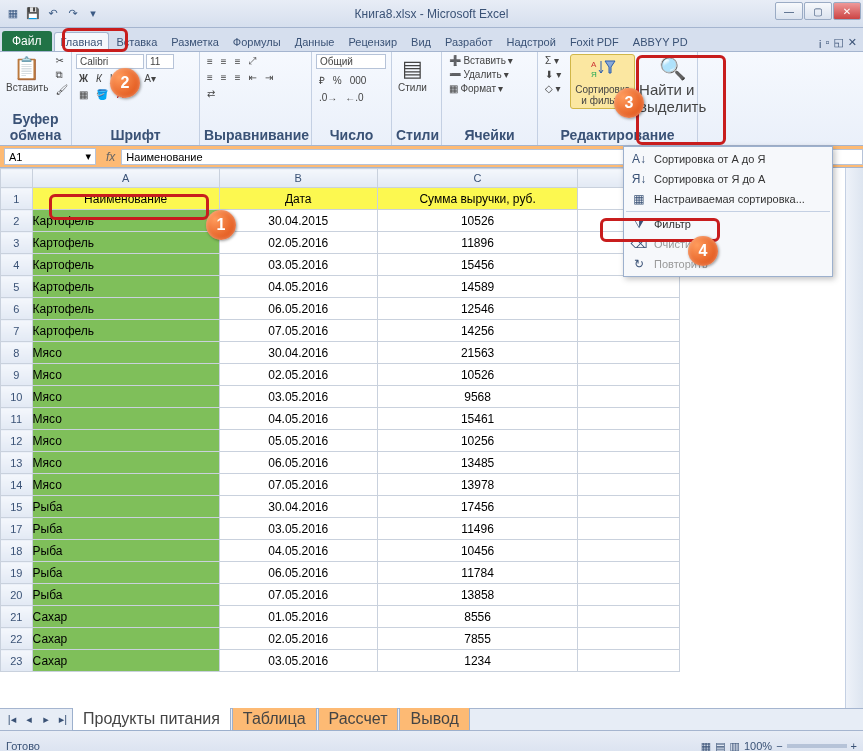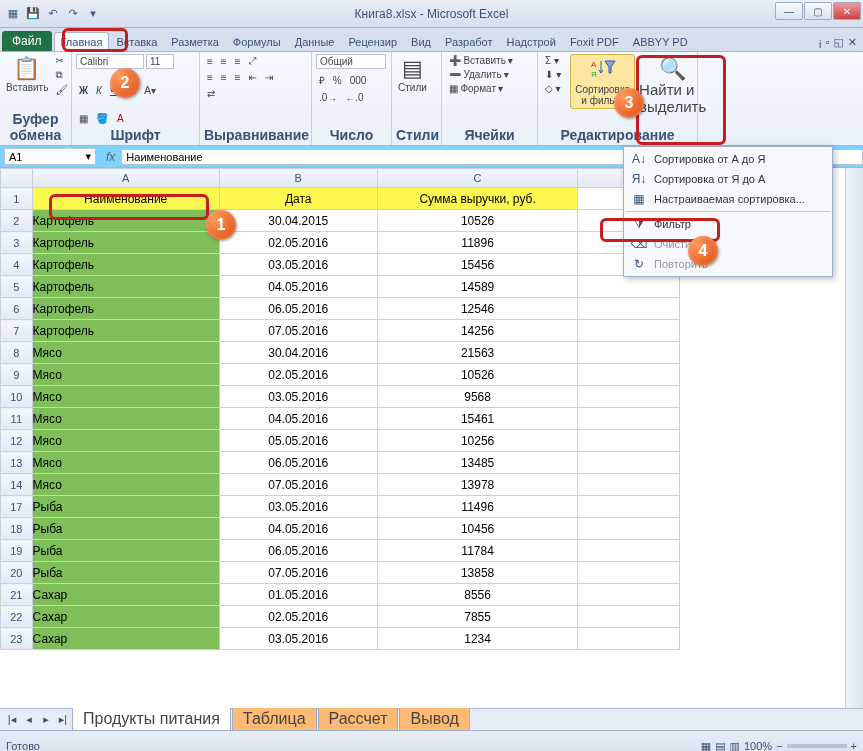--- a/index.html
+++ b/index.html
@@ -28,21 +28,21 @@
 .group-label { font-size: 14px; color: #3a5276; text-align: center; padding: 2px 0; font-weight: bold; }
 .group-body { flex: 1; display: flex; align-items: flex-start; gap: 2px; }
 .rbtn-lg { display: flex; flex-direction: column; align-items: center; font-size: 10px; color: #444; padding: 2px; }
 .rbtn-lg .icon { font-size: 22px; }
 .rbtn-sm { font-size: 10px; color: #444; padding: 1px 3px; display: flex; align-items: center; gap: 2px; white-space: nowrap; }
 .col { display: flex; flex-direction: column; gap: 1px; }
 .icon { display:inline-block; text-align:center; }
 .sort-filter-btn { background: #fbe7a1; border: 1px solid #d0b648; border-radius: 3px; padding: 2px 4px; }
 
 
-.fxbar { height: 22px; border-bottom: 1px solid #a5b5cf; display: flex; align-items: center; background: #7dd3fc; font-size: 12px; }
+.fxbar { height: 22px; border-bottom: 1px solid #a5b5cf; display: flex; align-items: center; background: #fdba74; font-size: 12px; }
 .namebox { width: 92px; border: 1px solid #b6c3d8; background: #fff; margin: 0 4px; padding: 1px 4px; font-size: 11px; display:flex; justify-content:space-between;align-items:center;}
 .fx-label { padding: 0 6px; font-style: italic; color: #666; }
 .fx-input { flex: 1; border: 1px solid #b6c3d8; background: #fff; padding: 1px 4px; font-size: 11px; }
 
 
 .grid-wrap { position: relative; height: 540px; overflow: hidden; }
 .grid { border-collapse: collapse; font-size: 12px; width: 680px; }
 .grid th, .grid td { border: 1px solid #c9d1dd; padding: 0; }
 .colhead { background: linear-gradient(#f4f7fc,#e2e9f4); text-align: center; font-weight: normal; color: #3a5276; height: 19px; font-size:11px; }
 .rowhead { background: linear-gradient(#f4f7fc,#e2e9f4); text-align: center; font-weight: normal; color: #3a5276; width: 28px; height: 22px; font-size:11px; }
@@ -131,21 +131,21 @@
       </div>
       <div class="col">
         <span class="rbtn-sm">✂</span>
         <span class="rbtn-sm">⧉</span>
         <span class="rbtn-sm">🖌</span>
       </div>
     </div>
     <div class="group-label">Буфер обмена</div>
   </div>
   <div class="group" style="width:128px">
-    <div class="group-body col" style="gap:15px">
+    <div class="group-body col" style="gap:3px">
       <div style="display:flex;gap:2px">
         <div class="rbtn-sm" style="border:1px solid #b6c3d8;background:#fff;width:68px">Calibri</div>
         <div class="rbtn-sm" style="border:1px solid #b6c3d8;background:#fff;width:28px">11</div>
       </div>
       <div style="display:flex;gap:2px">
         <span class="rbtn-sm">
             <b>Ж</b>
           </span>
         <span class="rbtn-sm">
             <i>К</i>
@@ -359,20 +359,27 @@
   <td class="cell"></td>
         </tr>
         <tr>
           <th class="rowhead">14</th>
   <td class="cell name">Мясо</td>
   <td class="cell center">07.05.2016</td>
   <td class="cell center">13978</td>
   <td class="cell"></td>
         </tr>
         <tr>
+          <th class="rowhead">15</th>
+  <td class="cell name">Рыба</td>
+  <td class="cell center">30.04.2016</td>
+  <td class="cell center">17456</td>
+  <td class="cell"></td>
+        </tr>
+        <tr>
           <th class="rowhead">17</th>
   <td class="cell name">Рыба</td>
   <td class="cell center">03.05.2016</td>
   <td class="cell center">11496</td>
   <td class="cell"></td>
         </tr>
         <tr>
           <th class="rowhead">18</th>
   <td class="cell name">Рыба</td>
   <td class="cell center">04.05.2016</td>

